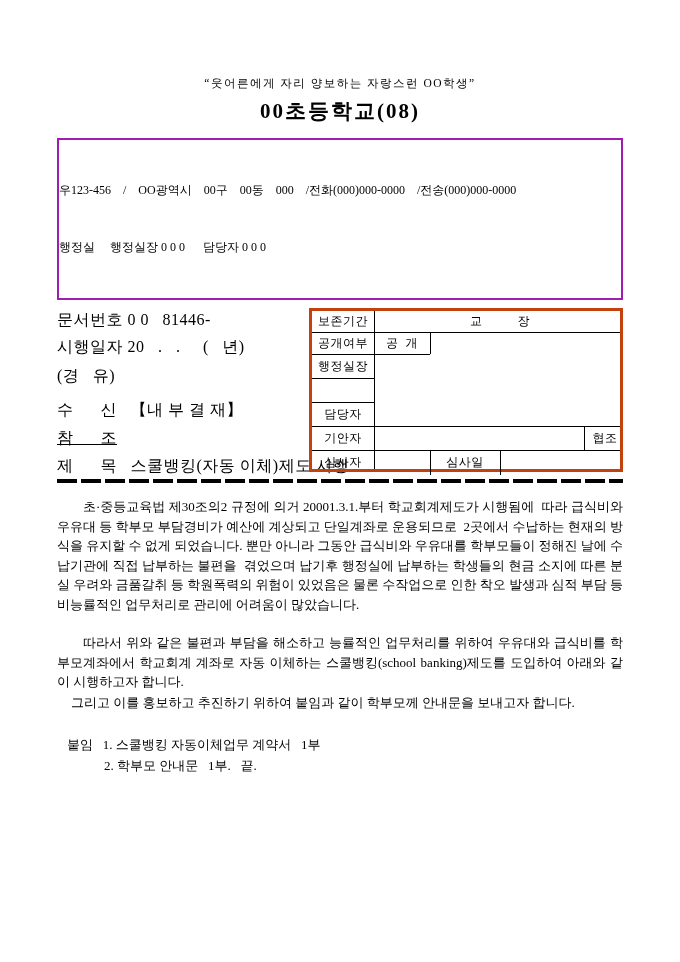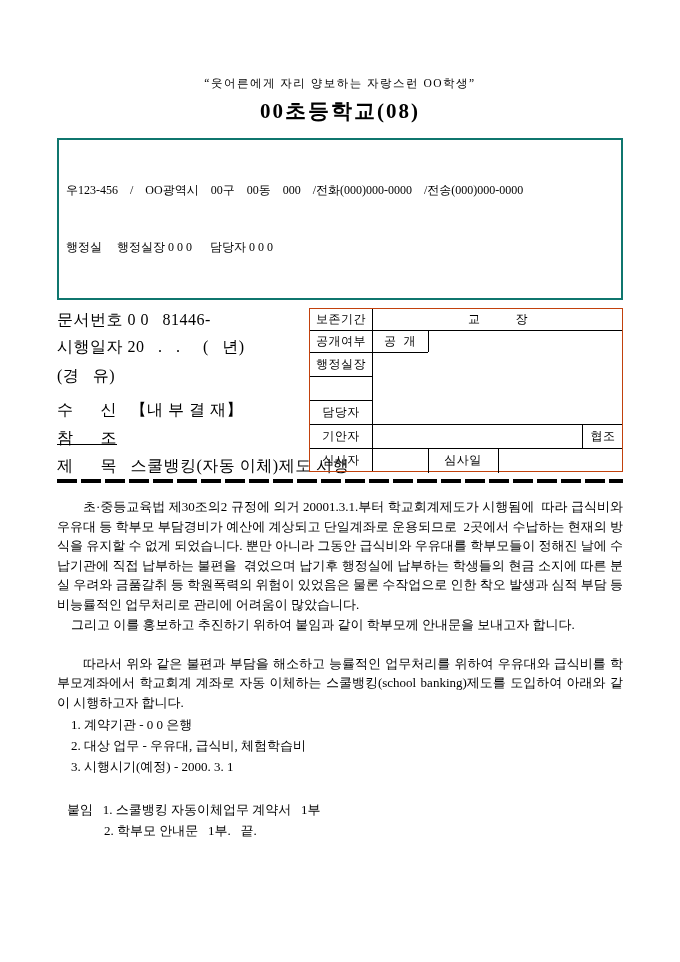--- a/index.html
+++ b/index.html
@@ -16,35 +16,35 @@
   .slogan {
     text-align:center; font-size:11.5px; letter-spacing:1.5px;
     white-space:pre;
   }
   .school-name {
     text-align:center; font-size:21px; font-weight:bold;
     letter-spacing:2px; margin-top:6px;
   }
 
   .contact-box {
-    margin-top:13px; border:2px solid #0f766e;
-    padding:3px 7px; font-size:12px; line-height:19px;
+    margin-top:13px; border:2px solid #a21caf;
+    padding:3px 0; font-size:12px; line-height:19px;
     white-space:pre;
   }
 
   .header-section { margin-top:8px; position:relative; height:166px; }
 
   .doc-info { position:absolute; left:0; top:0; width:255px; height:166px; }
   .doc-line { position:absolute; left:0; font-size:16px; white-space:pre; letter-spacing:0.5px; }
   .dl0 { top:2px; } .dl1 { top:29px; } .dl2 { top:58px; }
   .dl3 { top:92px; } .dl4 { top:120px;text-decoration:underline; } .dl5 { top:148px; }
 
   .approval {
     position:absolute; right:0; top:0; width:314px; height:164px;
-    border:1px solid #c2410c;
+    border:3px solid #c2410c;
     margin-left:13px;
   }
   .approval .h { position:absolute; height:1px; background:#000; }
   .approval .v { position:absolute; width:1px; background:#000; }
   .cell {
     position:absolute; display:flex; align-items:center; justify-content:center;
     font-size:12px; white-space:pre; letter-spacing:0.5px;
   }
 
   .divider {
@@ -111,28 +111,23 @@
       <div class="cell" style="left:0;top:139px;width:62px;height:25px;">심사자</div>
       <div class="cell" style="left:118px;top:139px;width:70px;height:25px;">심사일</div>
     </div>
 
   </div>
 
   <div class="divider"></div>
 
   <div class="body-text">
     <div class="para">초·중등교육법 제30조의2 규정에 의거 20001.3.1.부터 학교회계제도가 시행됨에  따라 급식비와 우유대 등 학부모 부담경비가 예산에 계상되고 단일계좌로 운용되므로  2곳에서 수납하는 현재의 방식을 유지할 수 없게 되었습니다. 뿐만 아니라 그동안 급식비와 우유대를 학부모들이 정해진 날에 수납기관에 직접 납부하는 불편을  겪었으며 납기후 행정실에 납부하는 학생들의 현금 소지에 따른 분실 우려와 금품갈취 등 학원폭력의 위험이 있었음은 물론 수작업으로 인한 착오 발생과 심적 부담 등 비능률적인 업무처리로 관리에 어려움이 많았습니다.</div>
+    <div class="para para2">따라서 위와 같은 불편과 부담을 해소하고 능률적인 업무처리를 위하여 우유대와 급식비를 학부모계좌에서 학교회계 계좌로 자동 이체하는 스쿨뱅킹(school banking)제도를 도입하여 아래와 같이 시행하고자 합니다.</div>
     <div class="para para3">그리고 이를 홍보하고 추진하기 위하여 붙임과 같이 학부모께 안내문을 보내고자 합니다.</div>
-    <div class="para para2">따라서 위와 같은 불편과 부담을 해소하고 능률적인 업무처리를 위하여 우유대와 급식비를 학부모계좌에서 학교회계 계좌로 자동 이체하는 스쿨뱅킹(school banking)제도를 도입하여 아래와 같이 시행하고자 합니다.</div>
 
-    <div class="items">
-      <div class="item-line">1. 계약기관 - 0 0 은행</div>
-      <div class="item-line">2. 대상 업무 - 우유대, 급식비, 체험학습비</div>
-      <div class="item-line">3. 시행시기(예정) - 2000. 3. 1</div>
-    </div>
 
     <div class="attachments">
       <div class="attach-line1">붙임   1. 스쿨뱅킹 자동이체업무 계약서   1부</div>
       <div class="attach-line2">2. 학부모 안내문   1부.   끝.</div>
     </div>
   </div>
 
 </div>
 
 </body></html>

